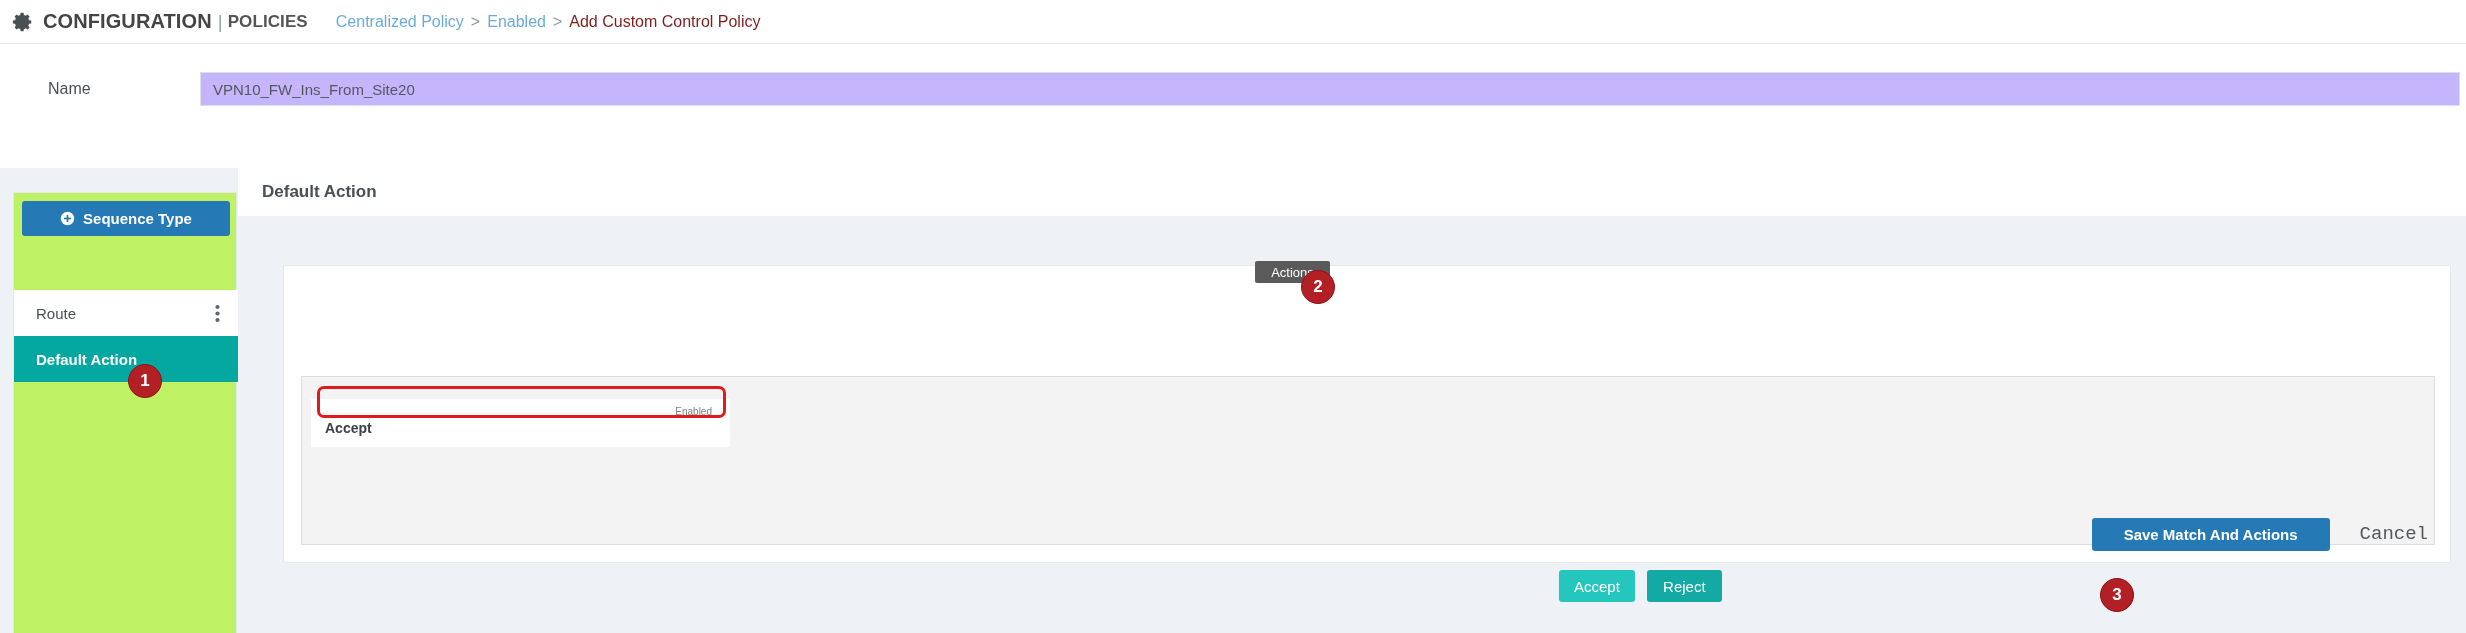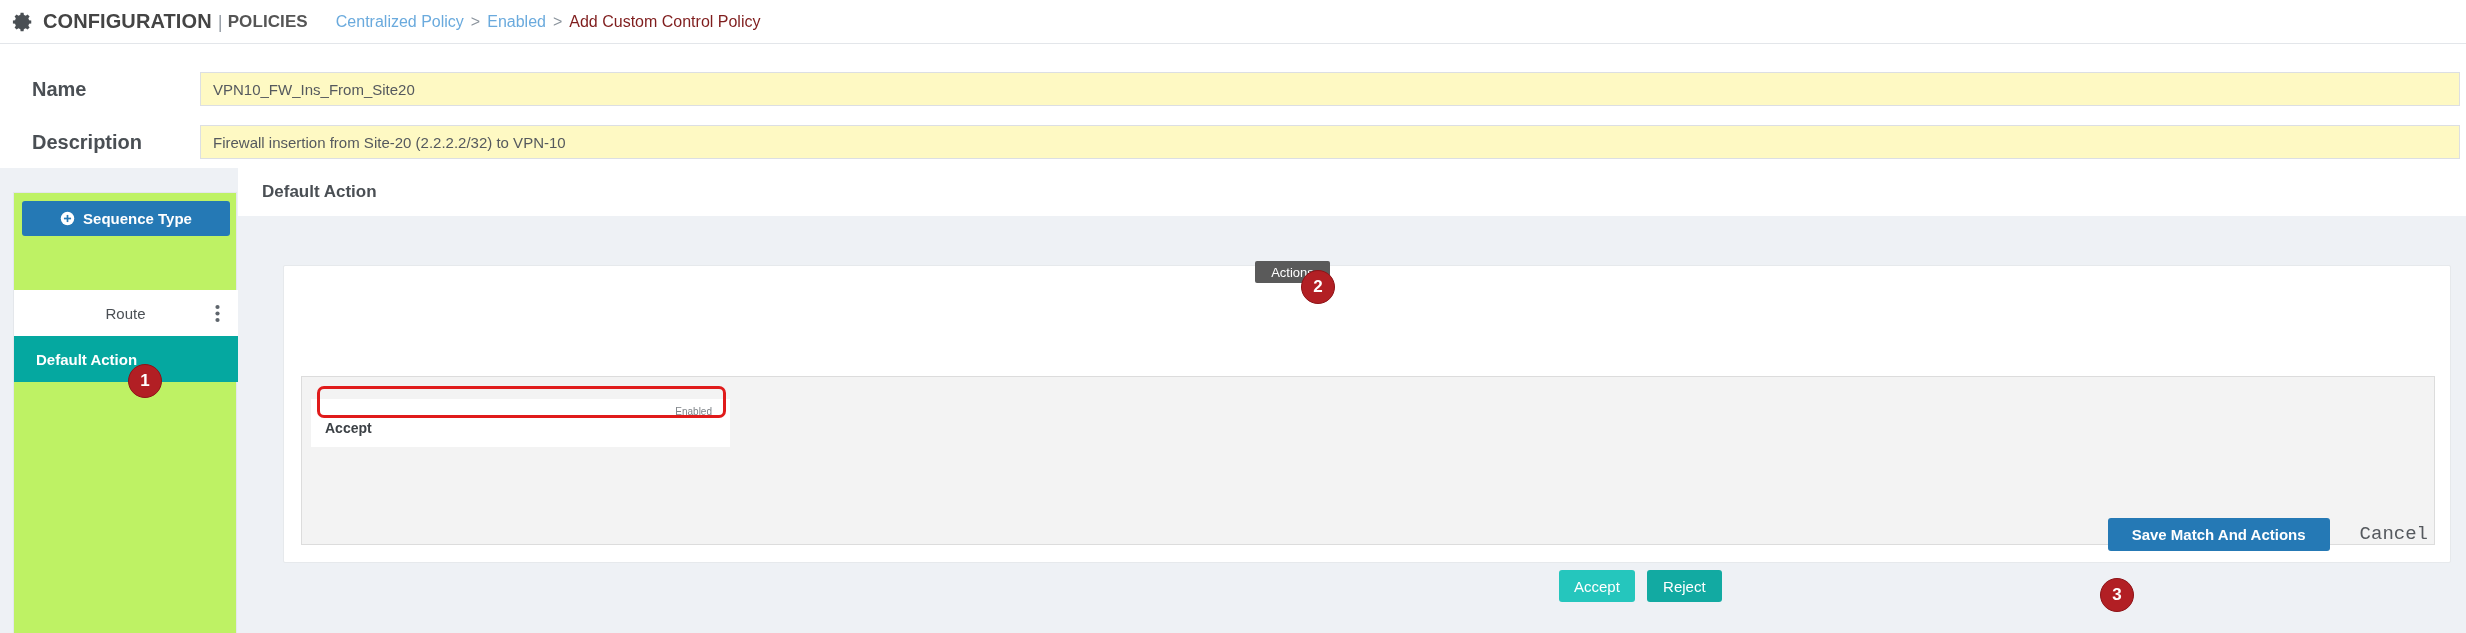--- a/index.html
+++ b/index.html
@@ -70,32 +70,32 @@
     position: absolute;
     left: 0;
     width: 2466px; height: 34px;
     display: flex;
     align-items: center;
   }
   .row-name { top: 28px; }
   .row-desc { top: 81px; }
   .field-label {
     width: 200px;
-    padding-left: 32px;
-    font-size: 20px;
-    font-weight: bold;
+    padding-left: 48px;
+    font-size: 16px;
+    font-weight: normal;
     color: #4a4f54;
     flex: none;
   }
   .field-input {
     flex: 1;
     height: 34px;
     margin-right: 6px;
     border: 1px solid #dcdfe3;
-    background: #fef9c3;
+    background: #c4b5fd;
     font-family: "Liberation Sans", sans-serif;
     font-size: 15px;
     color: #55595e;
     padding: 0 0 0 12px;
     outline: none;
   }
   .field-input::placeholder { color: #b4b9be; }
 
   
   .bodywrap {
@@ -144,21 +144,21 @@
   .drag-txt { font-size: 15px; color: #5a5f64; }
   .seq-item {
     position: absolute;
     left: 0;
     width: 224px; height: 46px;
     display: flex;
     align-items: center;
     padding: 0 18px 0 22px;
     cursor: pointer;
   }
-  .seq-route { top: 97px; background: #fff; text-align: center; }
+  .seq-route { top: 97px; background: #fff; }
   .seq-route .seq-lbl { font-size: 15px; color: #4a4f54; }
   .seq-default {
     top: 143px;
     background: #05a8a0;
   }
   .seq-default .seq-lbl { font-size: 15px; color: #fff; font-weight: bold; }
   .seq-lbl { flex: 1; white-space: nowrap; }
   .kebab-ico { width: 5px; height: 19px; display: block; flex: none; }
 
   
@@ -270,21 +270,21 @@
   }
   .save-btn {
     height: 33px;
     background: #2579b5;
     border: none;
     border-radius: 3px;
     color: #fff;
     font-family: "Liberation Sans", sans-serif;
     font-size: 15px;
     font-weight: bold;
-    padding: 0 24px;
+    padding: 0 32px;
     cursor: pointer;
   }
   .cancel-btn {
     margin-left: 30px;
     background: transparent;
     border: none;
     font-family: Liberation Mono, monospace;
     font-size: 19px;
     color: #55595e;
     cursor: pointer;
@@ -336,24 +336,20 @@
     <span class="crumb-sep">&gt;</span>
     <span class="crumb-cur">Add Custom Control Policy</span>
   </div>
 </div>
 
 <div class="formzone">
   <div class="field-row row-name">
     <span class="field-label">Name</span>
     <input class="field-input" type="text" value="VPN10_FW_Ins_From_Site20" style="">
   </div>
-  <div class="field-row row-desc">
-    <span class="field-label">Description</span>
-    <input class="field-input" type="text" value="Firewall insertion from Site-20 (2.2.2.2/32) to VPN-10" style="">
-  </div>
 </div>
 
 <div class="bodywrap">
 
   <div class="sidebar">
     <button class="seq-btn">
       <svg class="plus-ico" viewBox="0 0 16 16">
         <circle cx="8" cy="8" r="7.2" fill="#ffffff"></circle>
         <path d="M7.1 4.2h1.8v7.6H7.1z" fill="#2579b5"></path>
         <path d="M4.2 7.1h7.6v1.8H4.2z" fill="#2579b5"></path>

